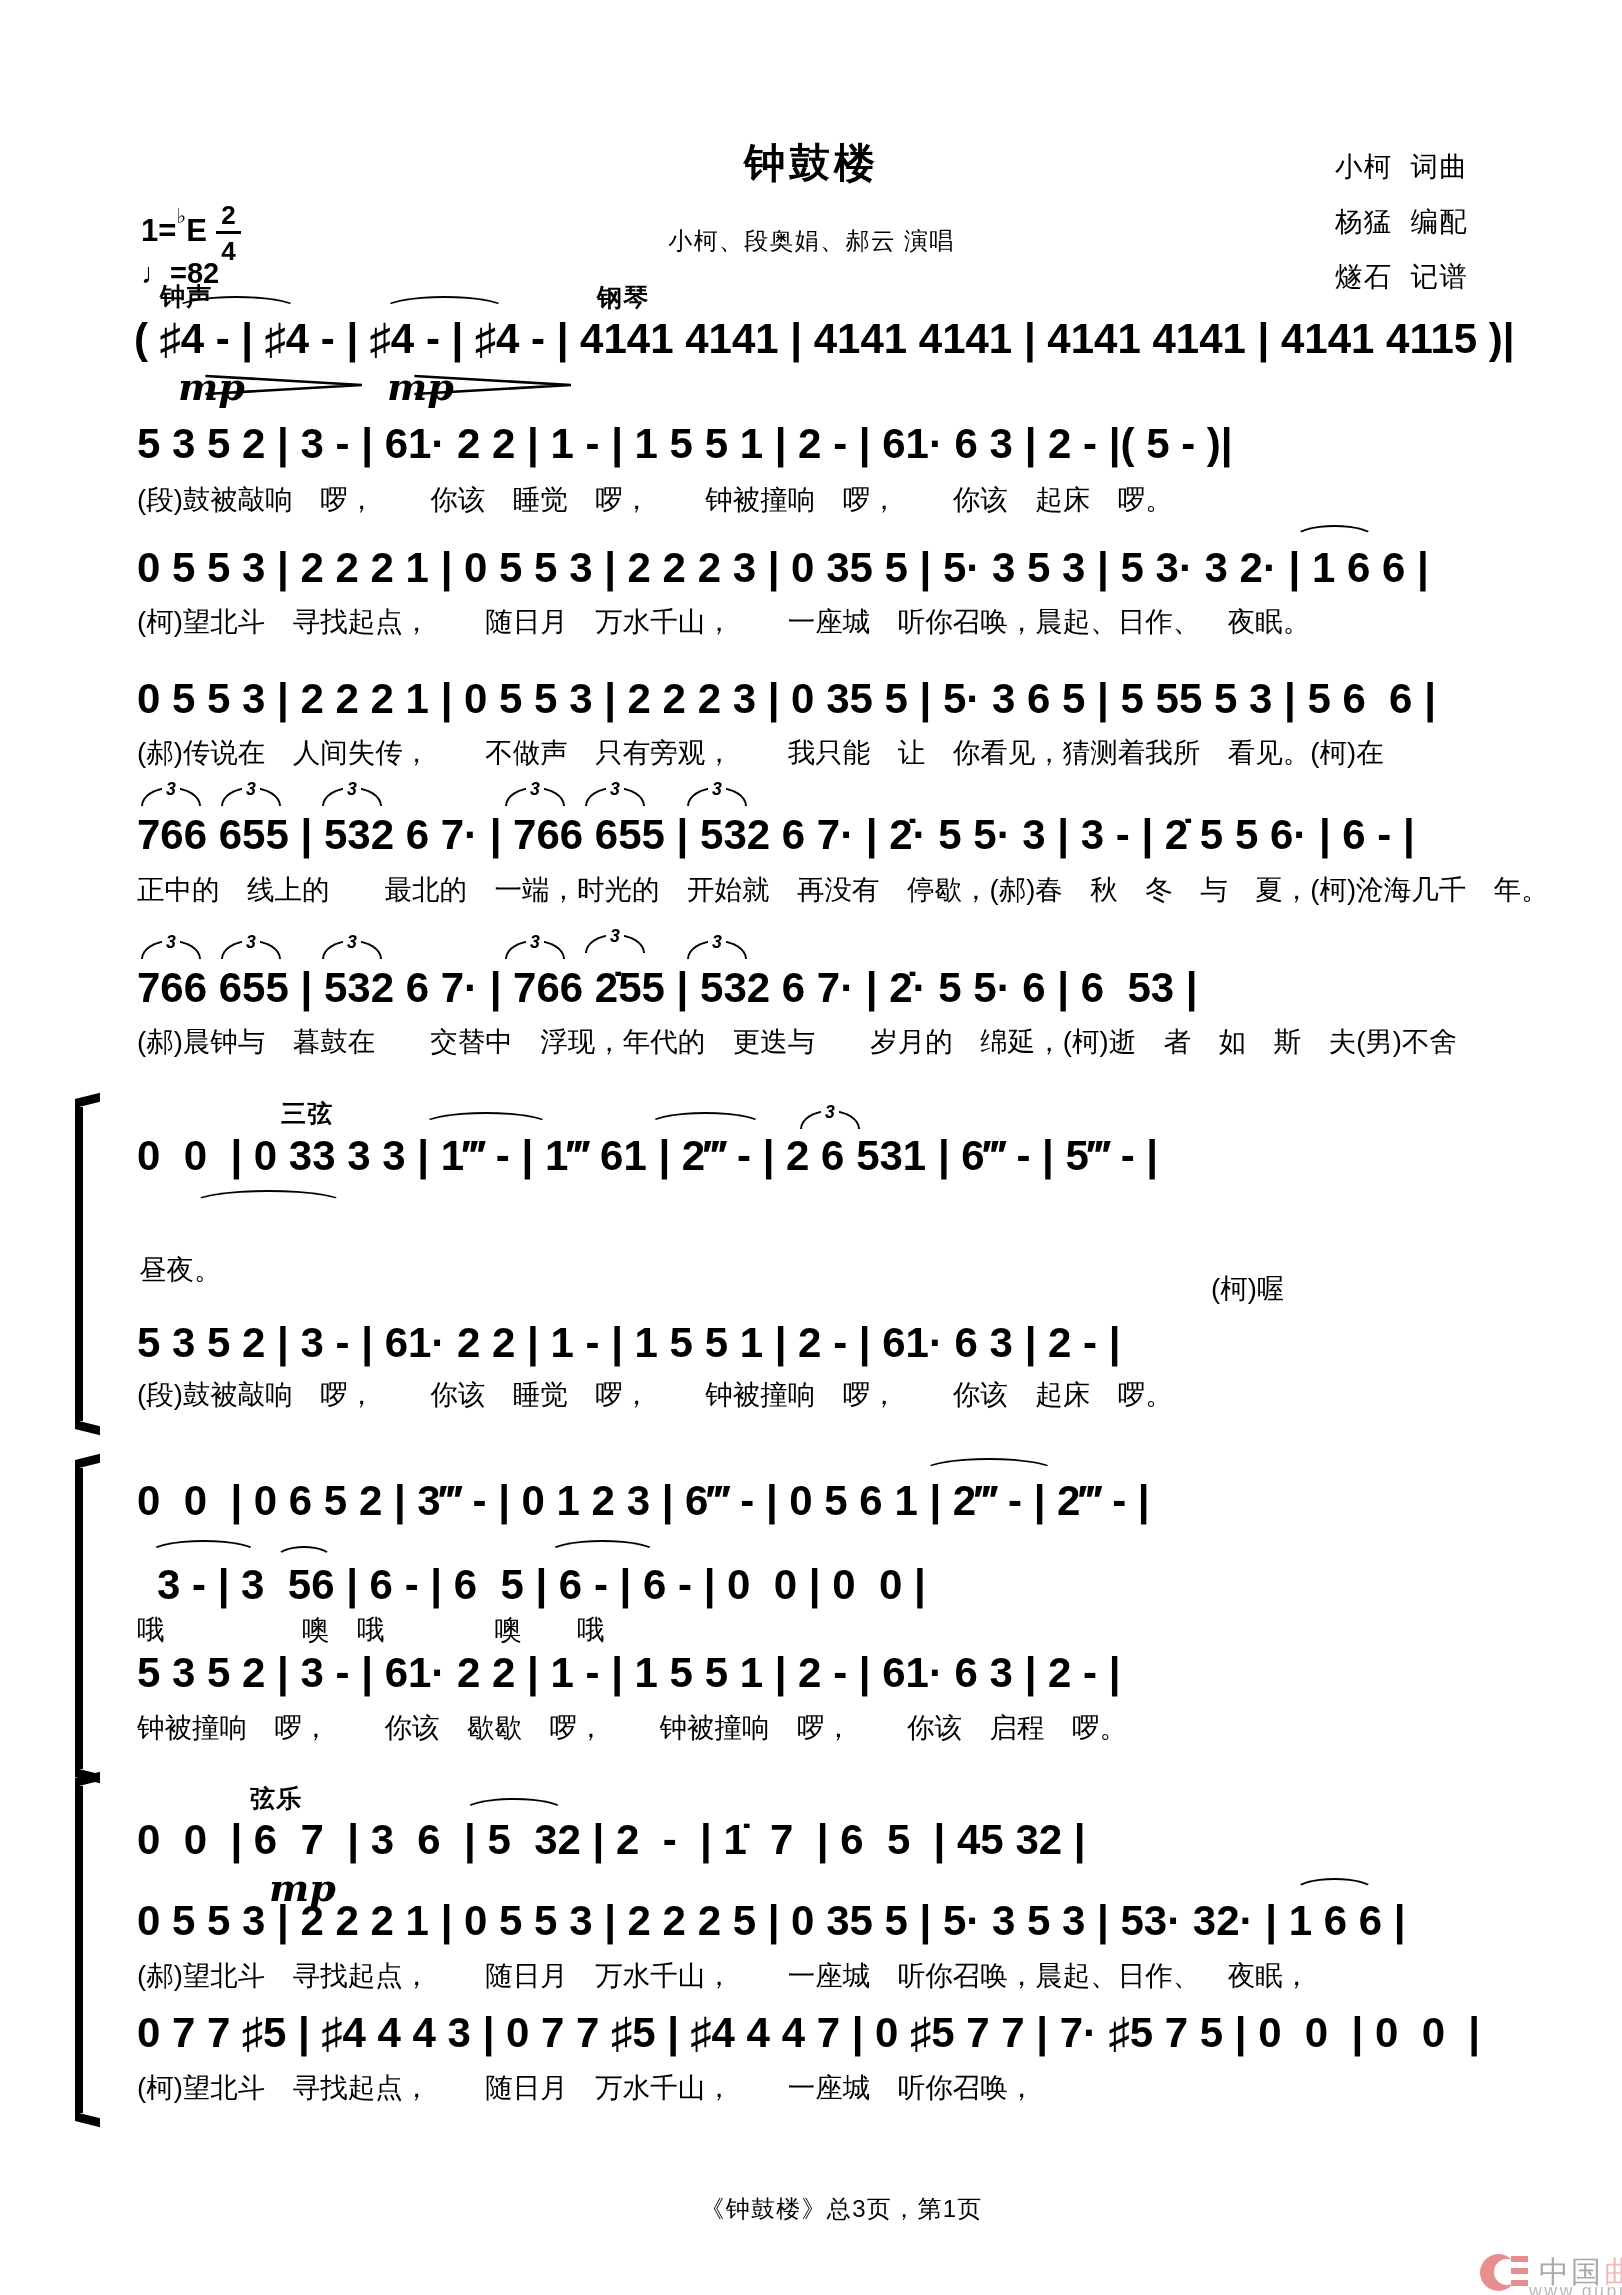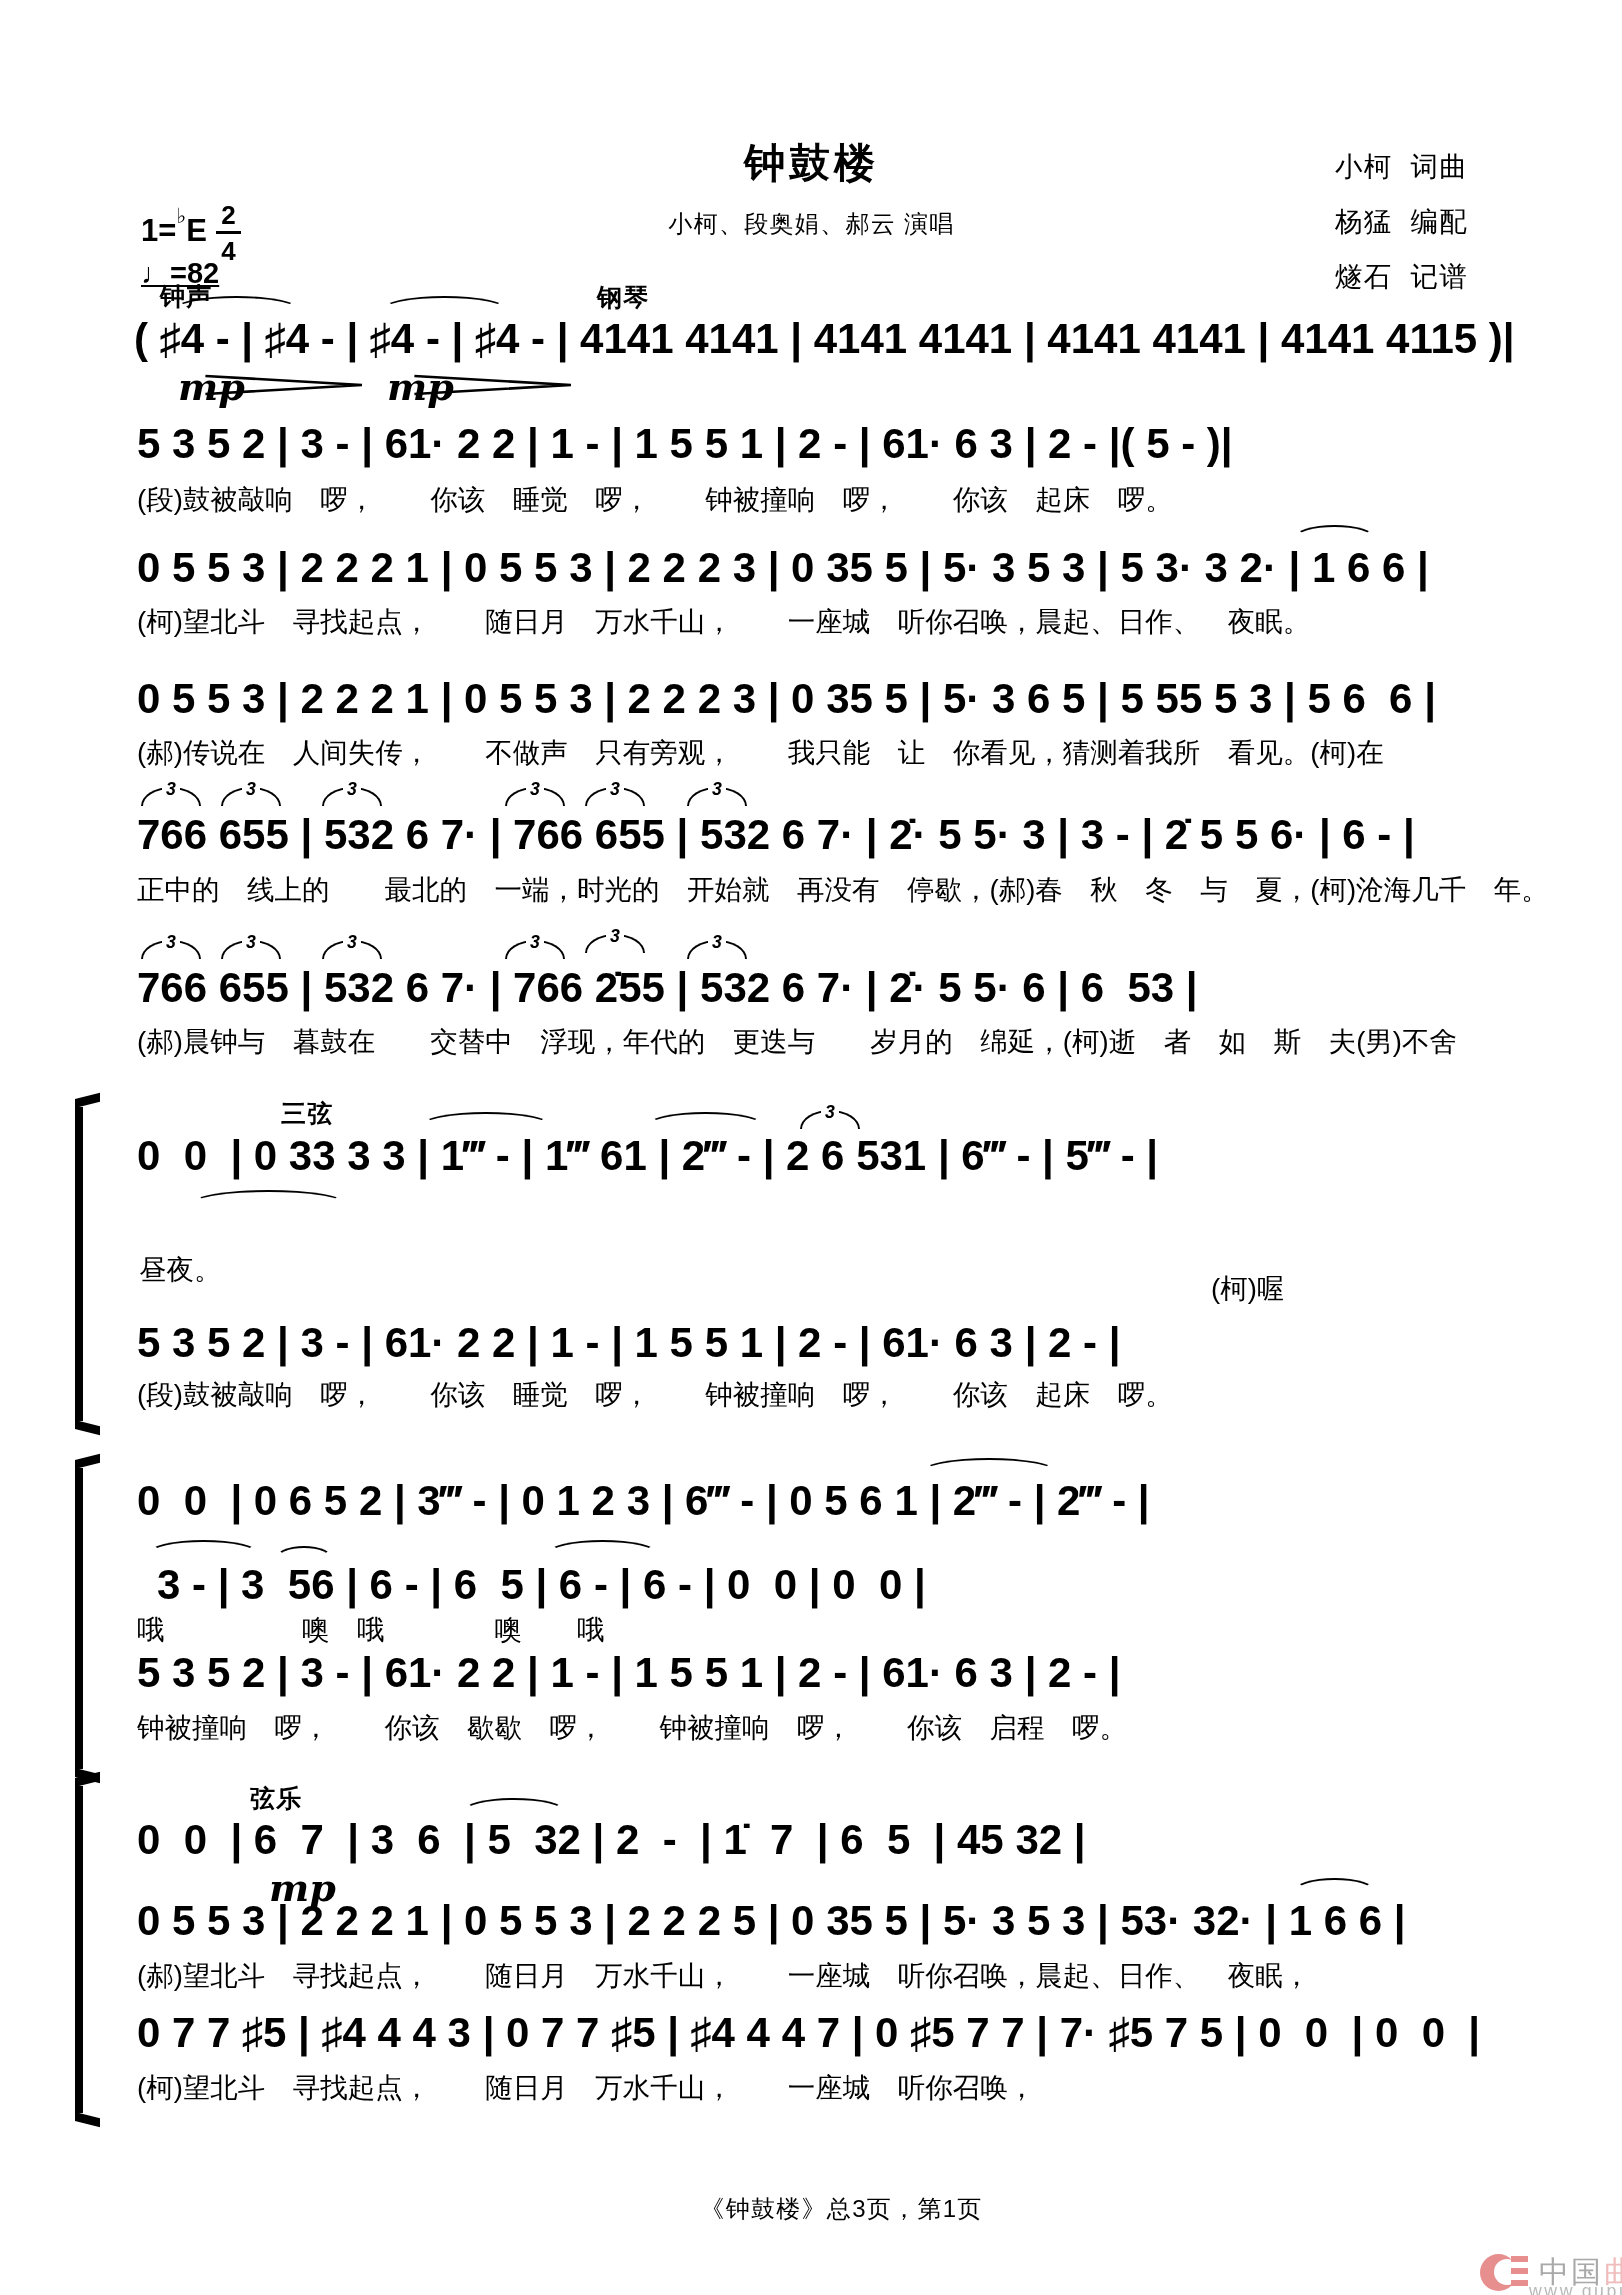--- a/index.html
+++ b/index.html
@@ -1,20 +1,20 @@
 <!DOCTYPE html>
 <html style="font-size:10.5px"><head>
 <meta charset="utf-8">
 <style>
   html,body{margin:0;padding:0;background:#888;}
   .page{position:relative;width:1623px;height:2295px;background:#ffffff;overflow:hidden;
         font-family:"Liberation Sans","DejaVu Sans",sans-serif;color:#000;}
   .abs{position:absolute;}
   .title{font-size:41px;font-weight:bold;letter-spacing:3.9px;width:100%;text-align:center;}
-  .subtitle{font-size:24px;width:100%;text-align:center;letter-spacing:1.3px;}
+  .subtitle{font-size:24px;width:100%;text-align:center;letter-spacing:1.3px;margin-top:17px;}
   .credit{font-size:27.5px;letter-spacing:1.3px;white-space:pre;}
   .keysig{font-size:31px;font-weight:bold;white-space:pre;}
   .keysig sup{font-size:21px;vertical-align:18.3px;}
   .frac{display:inline-flex;flex-direction:column;align-items:center;vertical-align:middle;
         font-size:26px;line-height:1;margin-left:9.2px;}
   .frac .num{border-bottom:3.3px solid #000;padding:0 5.2px 3.3px;}
   .frac .den{padding-top:3.3px;}
   .tempo{font-size:29px;font-weight:bold;}
   .ilabel{font-size:25px;font-weight:600;letter-spacing:1.3px;}
   .notes{font-size:42px;font-weight:bold;white-space:pre;letter-spacing:0;line-height:1;}
@@ -42,21 +42,21 @@
 <div class="page">
 
   <div class="abs title" style="top:136px;left:0;">钟鼓楼</div>
   <div class="abs subtitle" style="top:208px;left:0;">小柯、段奥娟、郝云 演唱</div>
 
   <div class="abs credit" style="top:149px;left:1335px;">小柯  词曲</div>
   <div class="abs credit" style="top:204px;left:1335px;">杨猛  编配</div>
   <div class="abs credit" style="top:259px;left:1335px;">燧石  记谱</div>
 
   <div class="abs keysig" style="top:202px;left:141px;"><span>1=</span><sup>♭</sup><span>E</span><span class="frac"><span class="num">2</span><span class="den">4</span></span></div>
-  <div class="abs tempo" style="top:257px;left:141px;text-decoration:underline;">♩=82</div>
+  <div class="abs tempo" style="top:257px;left:141px;">♩=82</div>
 
   <div class="abs ilabel" style="top:280px;left:160px;">钟声</div>
   <div class="abs ilabel" style="top:281px;left:576px;margin-left:21px;">钢琴</div>
   <div class="abs tie" style="top:296px;left:175px;width:119px;"></div>
   <div class="abs tie" style="top:296px;left:383px;width:119px;"></div>
   <div class="abs notes" style="top:318px;left:134px;">( ♯4 - | ♯4 - | ♯4 - | ♯4 - | 4141 4141 | 4141 4141 | 4141 4141 | 4141 4115 )|</div>
   <div class="abs dyn" style="top:364px;left:159px;">mp</div>
   <svg class="abs" style="top:374px;left:203px;" width="164" height="22" viewBox="0 0 250 34">
       <path d="M2,3 L244,17 M2,31 L244,17" stroke="#000" stroke-width="4" fill="none"></path>
     </svg>

